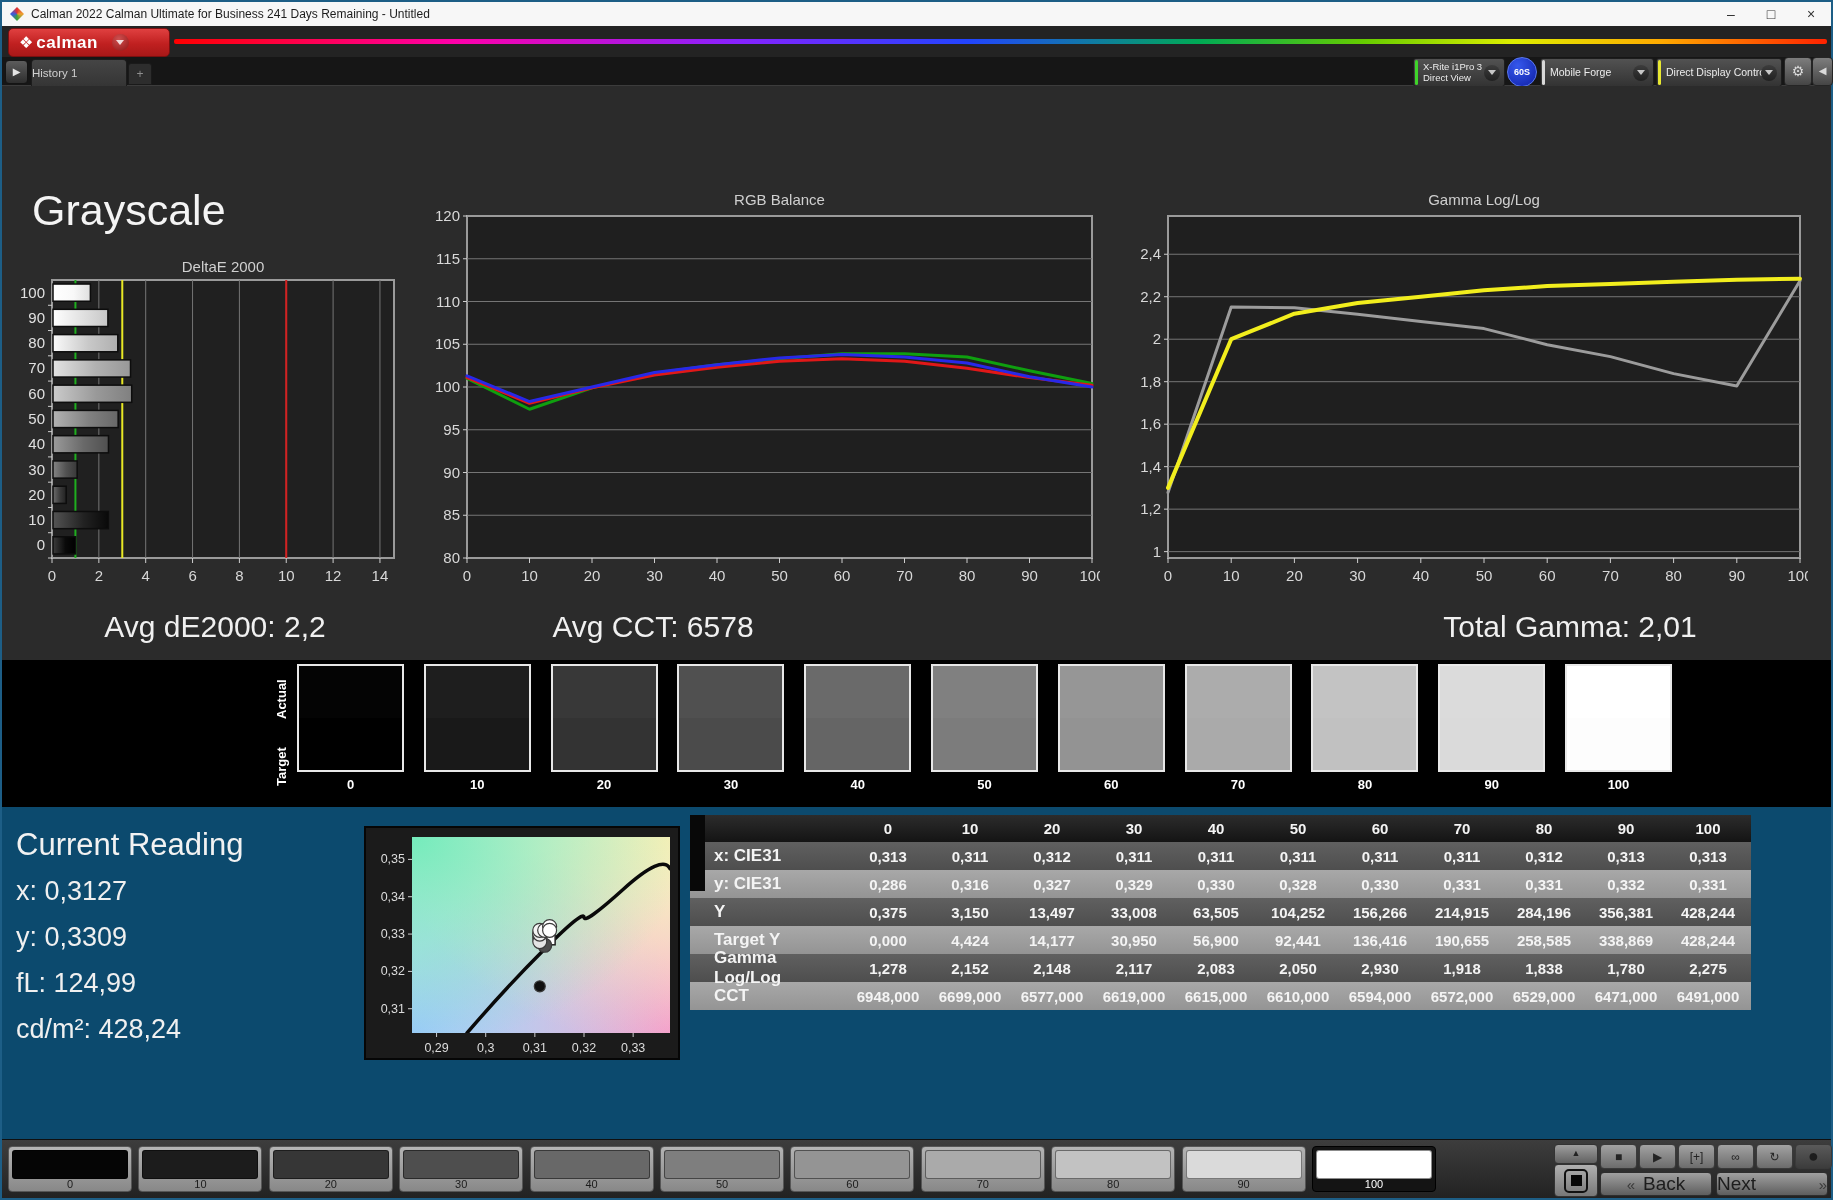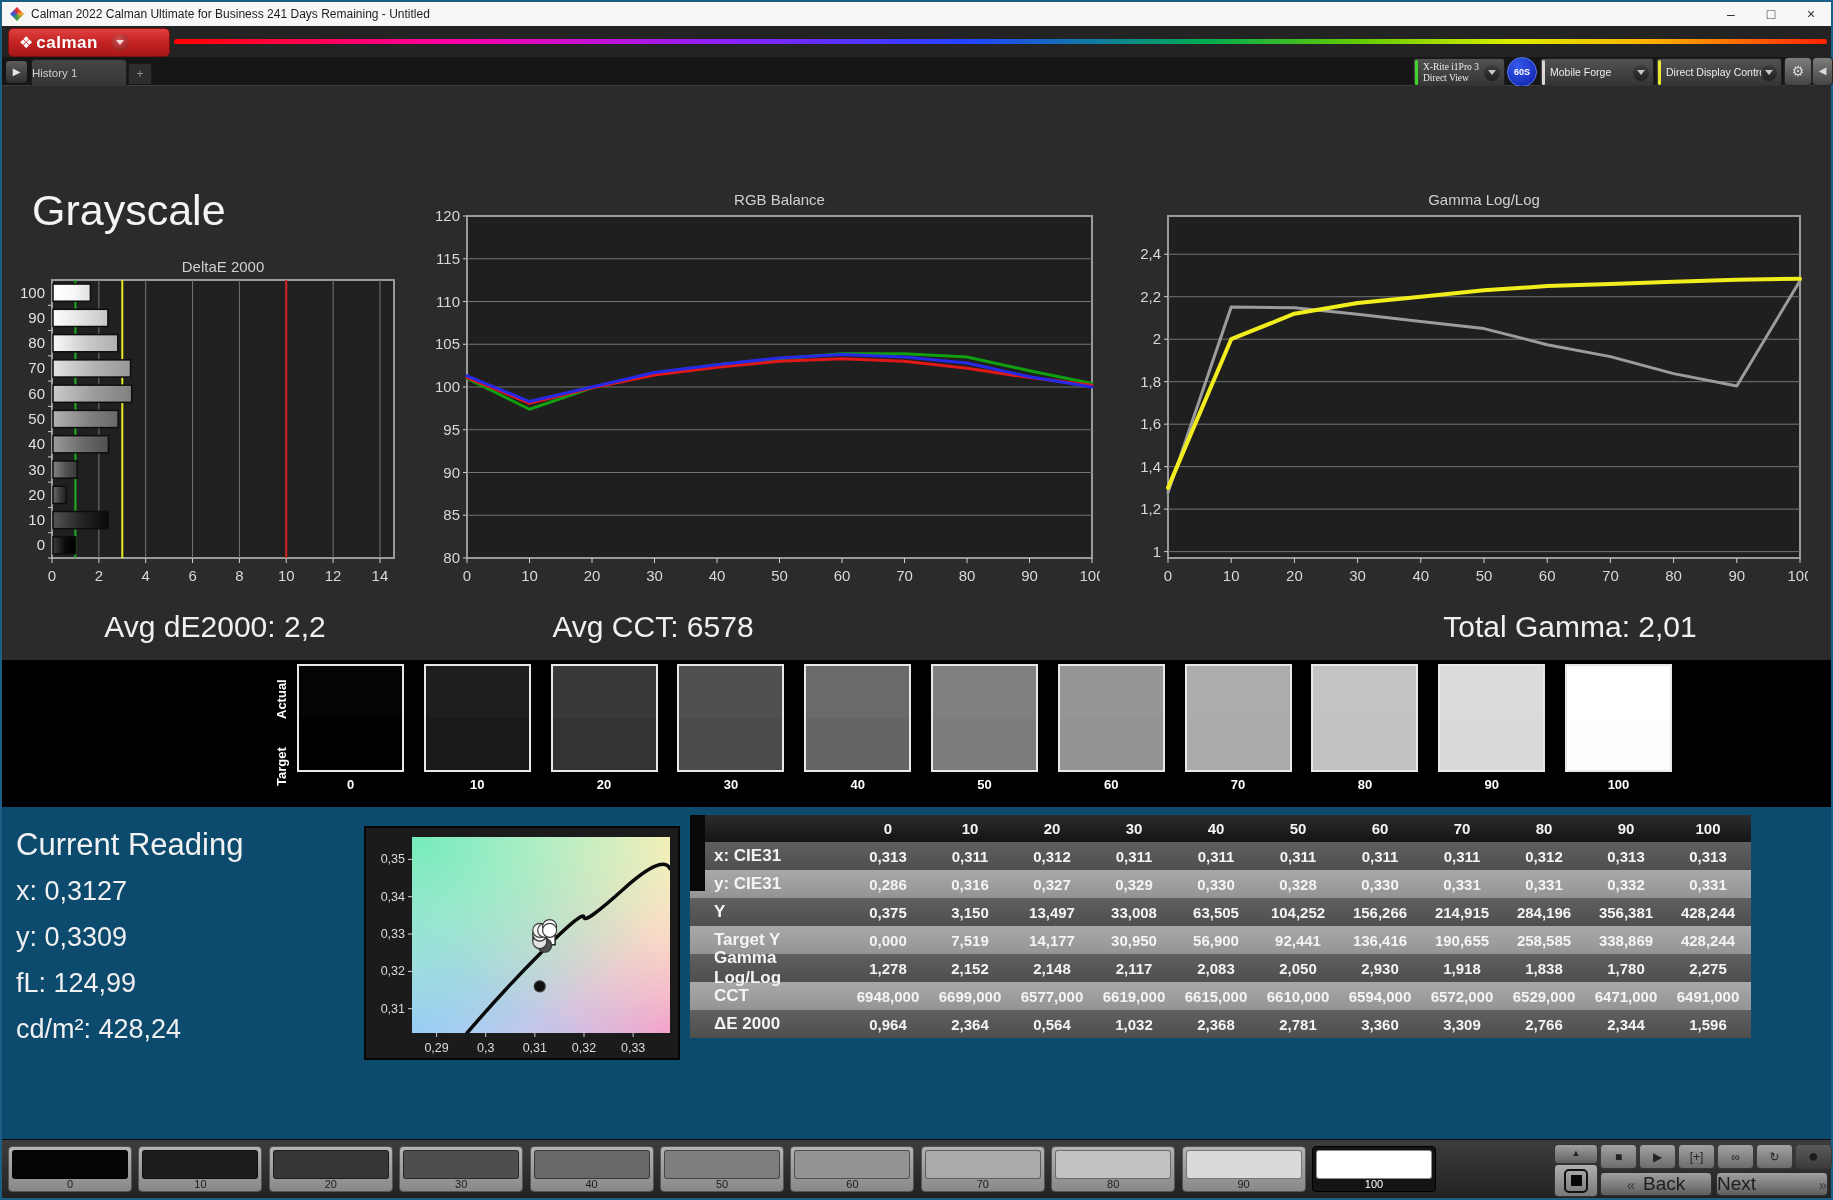--- a/index.html
+++ b/index.html
@@ -32,21 +32,21 @@
   .tabbar{position:absolute;left:2px;right:2px;top:57px;height:28px;background:#161616;border-bottom:1px solid #3c3c3c;}
   .navbtn{position:absolute;left:3px;top:3px;width:21px;height:22px;border-radius:4px;background:linear-gradient(#5c5c5c,#2e2e2e);border:1px solid #141414;color:#e5e5e5;font-size:10px;text-align:center;line-height:22px;}
   .tab{position:absolute;left:29px;top:2px;width:94px;height:26px;background:linear-gradient(#454545,#353535);border:1px solid #1c1c1c;border-bottom:none;border-radius:4px 4px 0 0;color:#cfcfcf;font-size:11.5px;text-align:left;line-height:26px;}
   .tabplus{position:absolute;left:126px;top:6px;width:22px;height:20px;background:#2d2d2d;border:1px solid #1a1a1a;border-radius:3px 3px 0 0;color:#8e8e8e;font-size:12px;text-align:center;line-height:20px;}
   .dd{position:absolute;top:58px;height:27px;background:linear-gradient(#525252,#333333);border:1px solid #1d1d1d;border-radius:3px;color:#ececec;}
   .dd .edge{position:absolute;left:1px;top:1px;bottom:1px;width:3px;border-radius:2px;}
   .dd .ddarrow{position:absolute;right:4px;top:50%;margin-top:-8px;width:16px;height:16px;border-radius:50%;background:linear-gradient(#3c3c3c,#212121);display:flex;align-items:center;justify-content:center;}
   .dd .ddarrow .tri-down{border-top-color:#c8c8c8;}
   .dd .l2{position:absolute;left:9px;top:3px;font-size:9.5px;line-height:1.15;white-space:nowrap;}
   .dd .l1{position:absolute;left:9px;top:7px;font-size:10.5px;white-space:nowrap;}
-  .meter-dd{left:1413px;width:90px;font-family:Liberation Serif, serif;}
+  .meter-dd{left:1413px;width:90px;}
   .source-dd{left:1540px;width:112px;}
   .display-dd{left:1656px;width:124px;}
   .badge60{position:absolute;left:1507px;top:57px;width:28px;height:28px;border-radius:50%;
     background:radial-gradient(circle at 35% 28%,#3558ec,#0f1fa6);border:1px solid #5a78f0;
     color:#fff;font-size:9px;font-weight:bold;display:flex;align-items:center;justify-content:center;}
   .sqbtn{position:absolute;top:57px;width:26px;height:27px;border-radius:4px;background:linear-gradient(#7d7d7d,#454545);border:1px solid #252525;color:#dadada;font-size:14px;text-align:center;line-height:26px;}
   .gearbtn{left:1784px;}
   .backarrowbtn{left:1812px;width:19px;font-size:10px;}
   
   .main{position:absolute;left:2px;right:2px;top:86px;height:574px;background:#2b2b2b;}
@@ -561,21 +561,21 @@
         <div class="tcell">104,252</div>
         <div class="tcell">156,266</div>
         <div class="tcell">214,915</div>
         <div class="tcell">284,196</div>
         <div class="tcell">356,381</div>
         <div class="tcell">428,244</div>
       </div>
       <div class="trow row-light">
         <div class="tlabel">Target Y</div>
         <div class="tcell">0,000</div>
-        <div class="tcell">7,519</div>
+        <div class="tcell">4,424</div>
         <div class="tcell">14,177</div>
         <div class="tcell">30,950</div>
         <div class="tcell">56,900</div>
         <div class="tcell">92,441</div>
         <div class="tcell">136,416</div>
         <div class="tcell">190,655</div>
         <div class="tcell">258,585</div>
         <div class="tcell">338,869</div>
         <div class="tcell">428,244</div>
       </div>
@@ -599,34 +599,20 @@
         <div class="tcell">6699,000</div>
         <div class="tcell">6577,000</div>
         <div class="tcell">6619,000</div>
         <div class="tcell">6615,000</div>
         <div class="tcell">6610,000</div>
         <div class="tcell">6594,000</div>
         <div class="tcell">6572,000</div>
         <div class="tcell">6529,000</div>
         <div class="tcell">6471,000</div>
         <div class="tcell">6491,000</div>
-      </div>
-      <div class="trow row-dark">
-        <div class="tlabel">ΔE 2000</div>
-        <div class="tcell">0,964</div>
-        <div class="tcell">2,364</div>
-        <div class="tcell">0,564</div>
-        <div class="tcell">1,032</div>
-        <div class="tcell">2,368</div>
-        <div class="tcell">2,781</div>
-        <div class="tcell">3,360</div>
-        <div class="tcell">3,309</div>
-        <div class="tcell">2,766</div>
-        <div class="tcell">2,344</div>
-        <div class="tcell">1,596</div>
       </div>
     </div>
   <div class="notch"></div>
 </div>
 
 <div class="bottombar">
   <div id="patch-container">
       <div class="patch" style="left: 6px;">
         <div class="chip" style="background: rgb(5, 5, 5);"></div>
         <div class="plabel">0</div>

